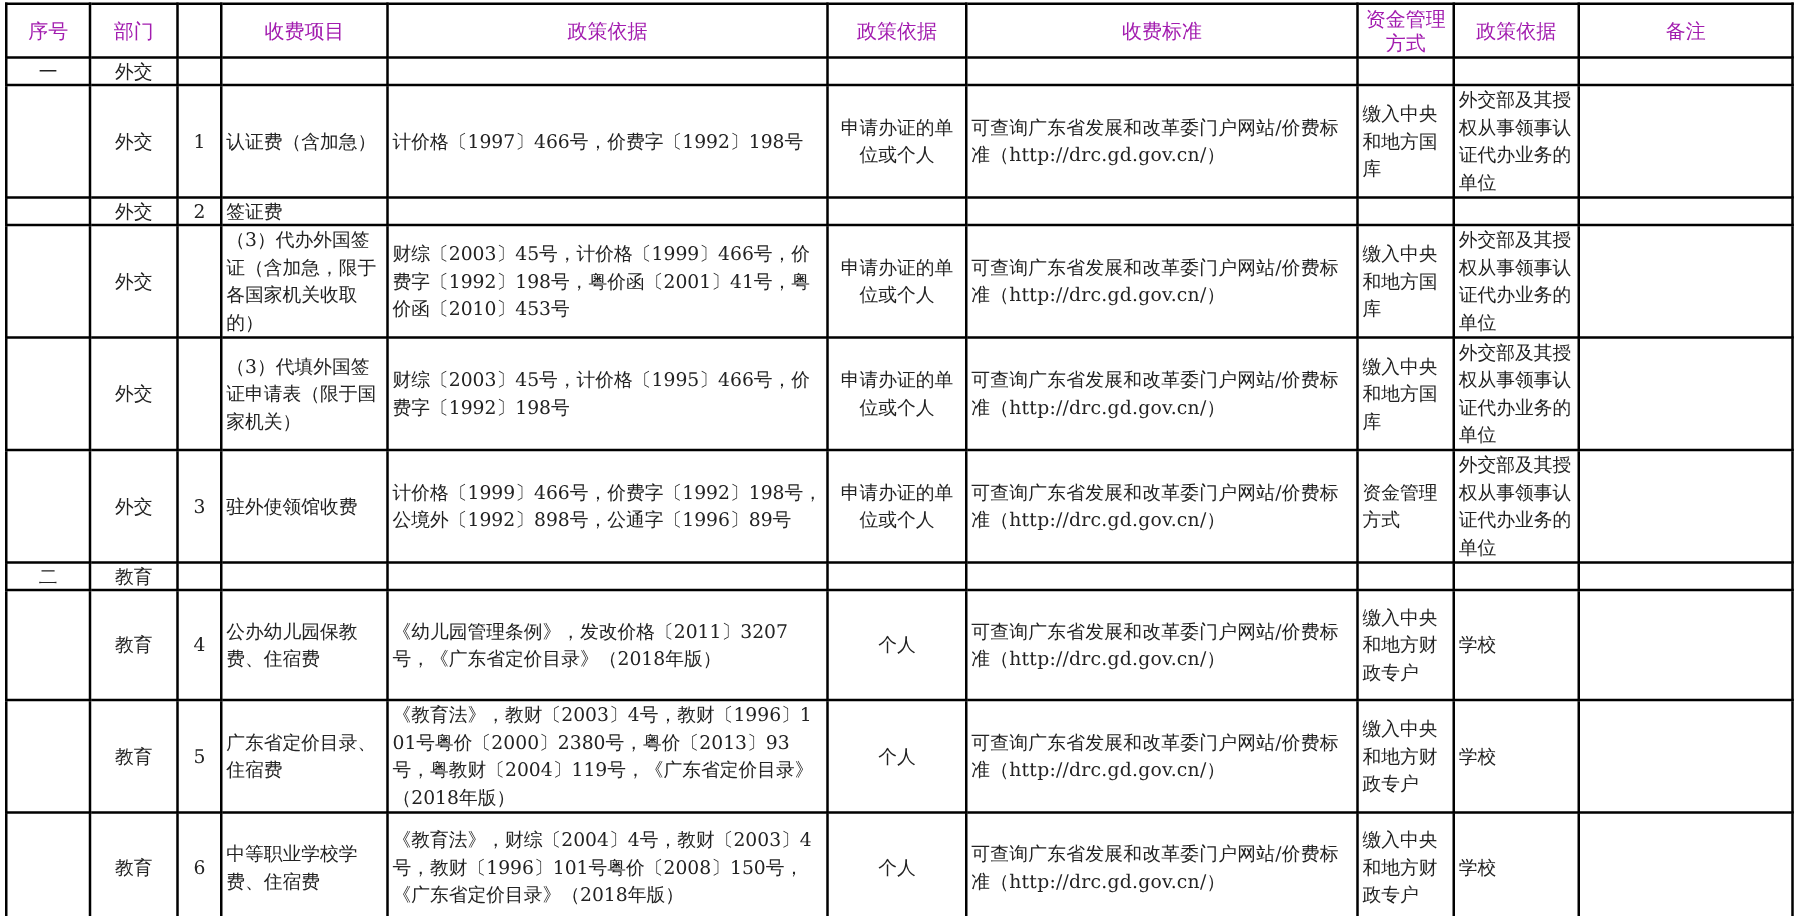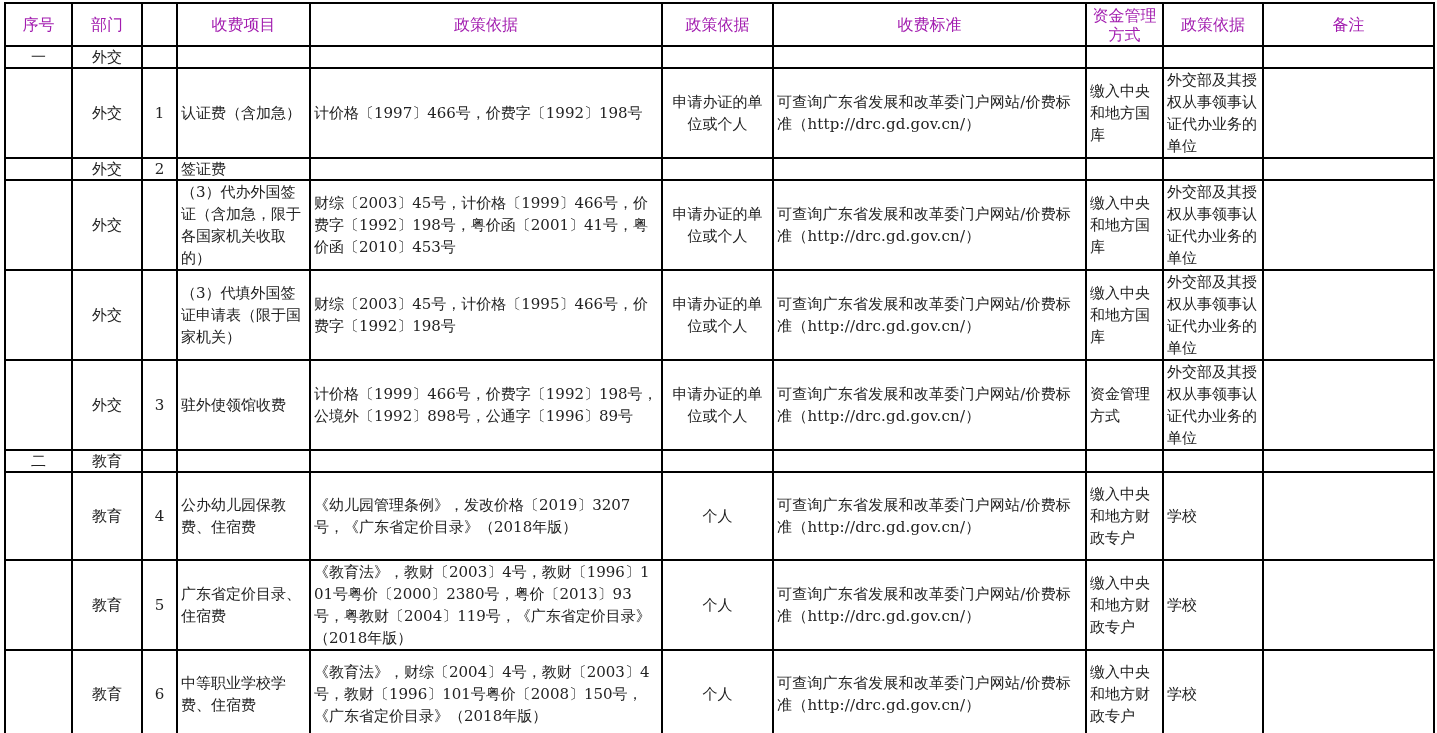--- a/index.html
+++ b/index.html
@@ -152,21 +152,21 @@
         <td></td>
         <td></td>
         <td></td>
   </tr>
 
   <tr class="tall">
     <td></td>
     <td class="c">教育</td>
     <td class="c">4</td>
     <td class="l">公办幼儿园保教费、住宿费</td>
-    <td class="l">《幼儿园管理条例》，发改价格〔2019〕3207号，《广东省定价目录》（2018年版）</td>
+    <td class="l">《幼儿园管理条例》，发改价格〔2011〕3207号，《广东省定价目录》（2018年版）</td>
     <td class="c">个人</td>
     <td class="l std">可查询广东省发展和改革委门户网站/价费标准（http://drc.gd.gov.cn/）</td>
     <td class="l">缴入中央和地方财政专户</td>
     <td class="l">学校</td>
     <td></td>
   </tr>
 
   <tr class="tall">
     <td></td>
     <td class="c">教育</td>

